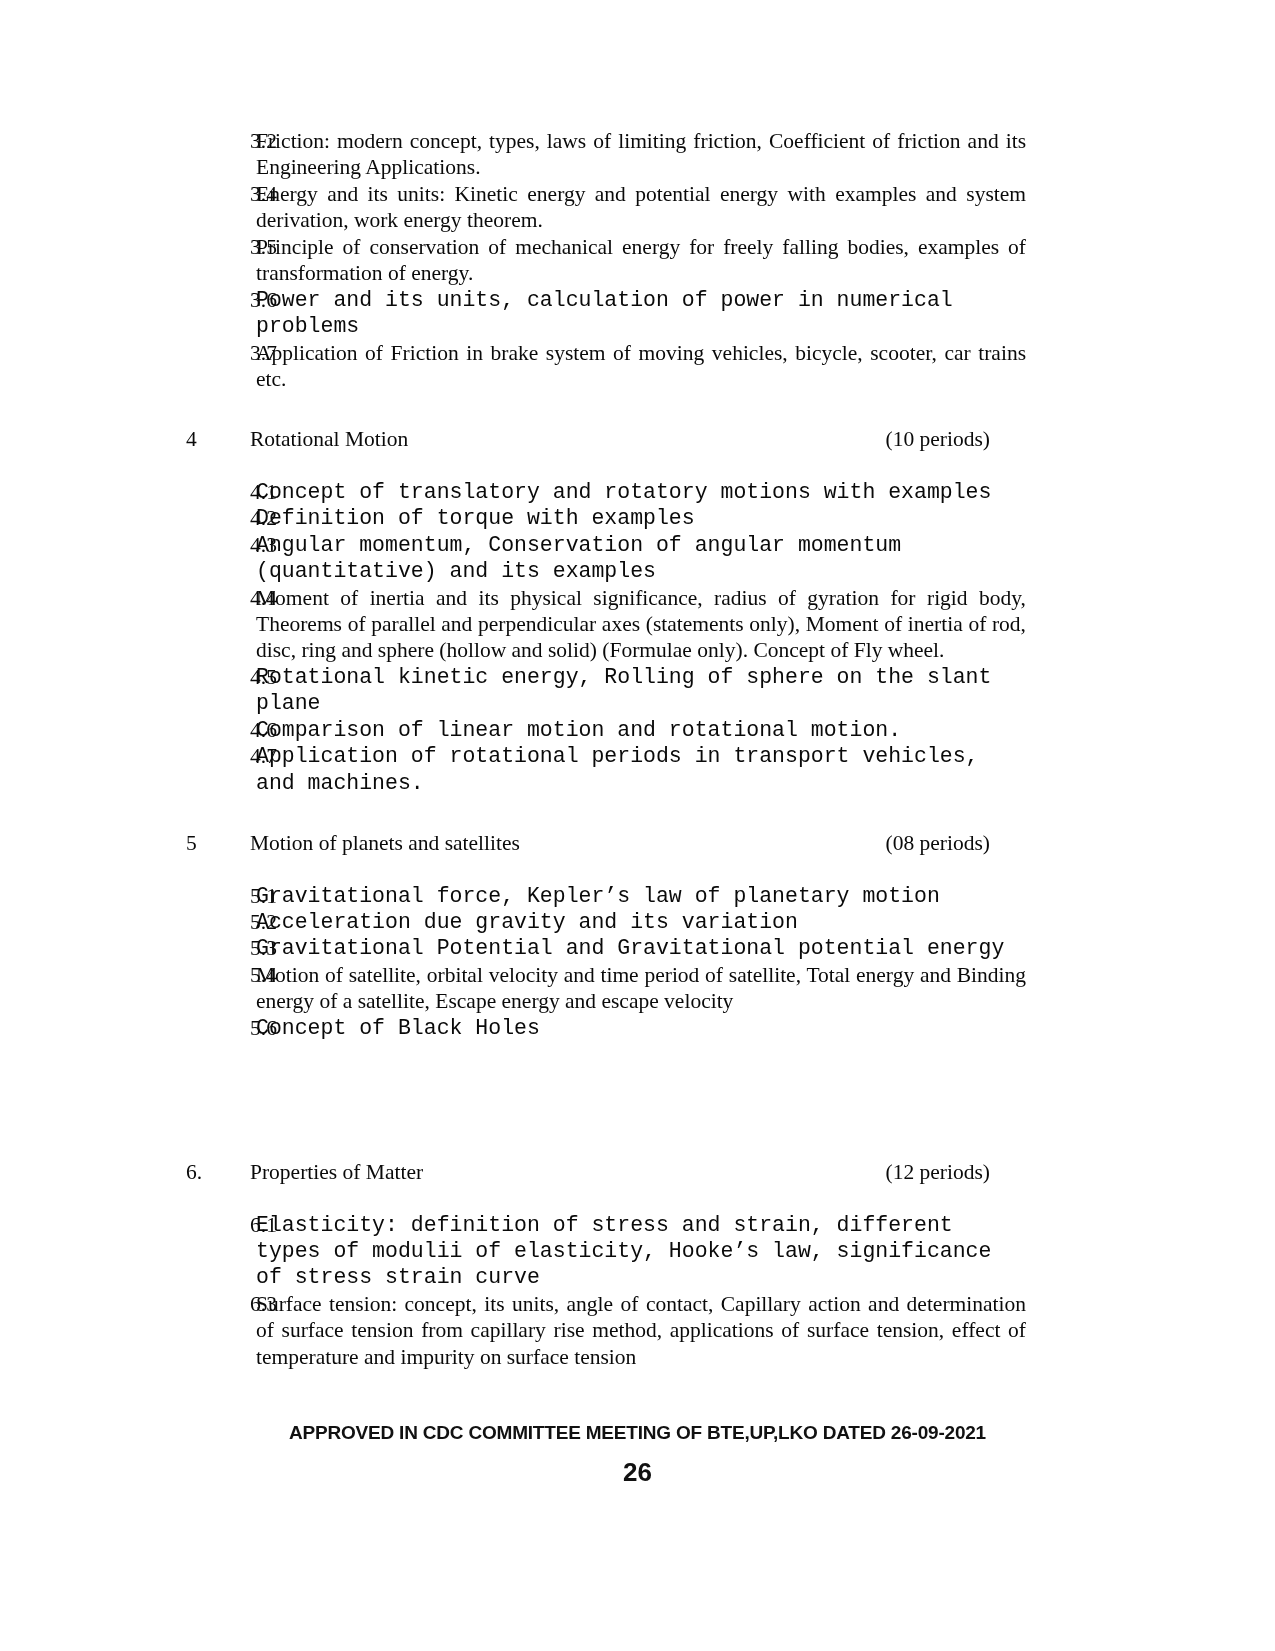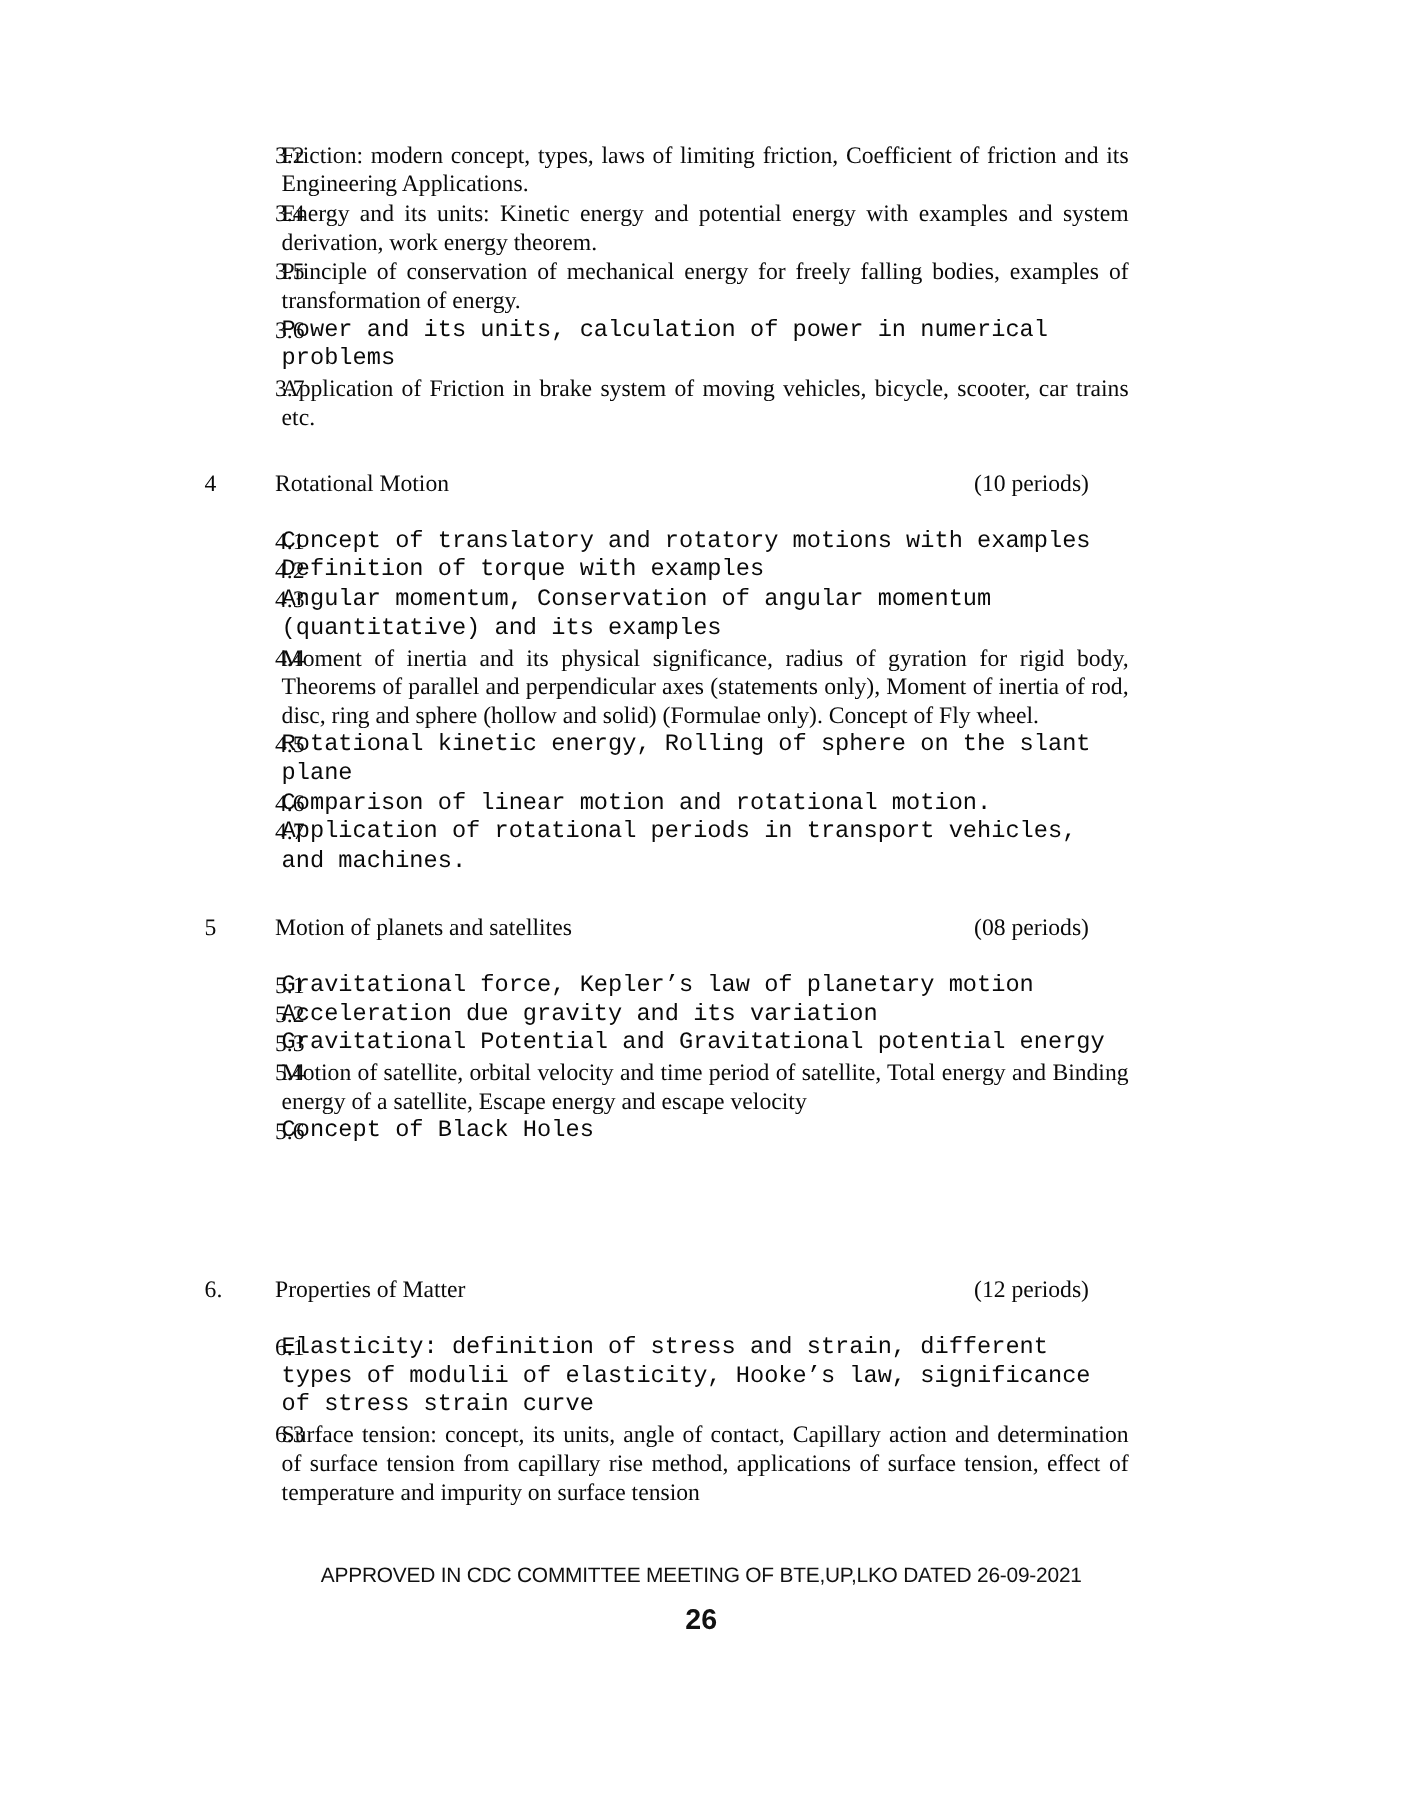--- a/index.html
+++ b/index.html
@@ -86,21 +86,21 @@
   .footer {
     position: absolute;
     left: 0;
     top: 1422px;
     width: 1275px;
     text-align: center;
   }
   .footer-approved {
     font-family: "Liberation Sans", "DejaVu Sans", sans-serif;
     font-size: 19px;
-    font-weight: normal;
+    font-weight: bold;
     letter-spacing: -0.2px;
     color: #111;
   }
   .footer-page {
     font-family: "Liberation Sans", "DejaVu Sans", sans-serif;
     font-size: 26px;
     font-weight: bold;
     color: #111;
     margin-top: 13px;
   }

